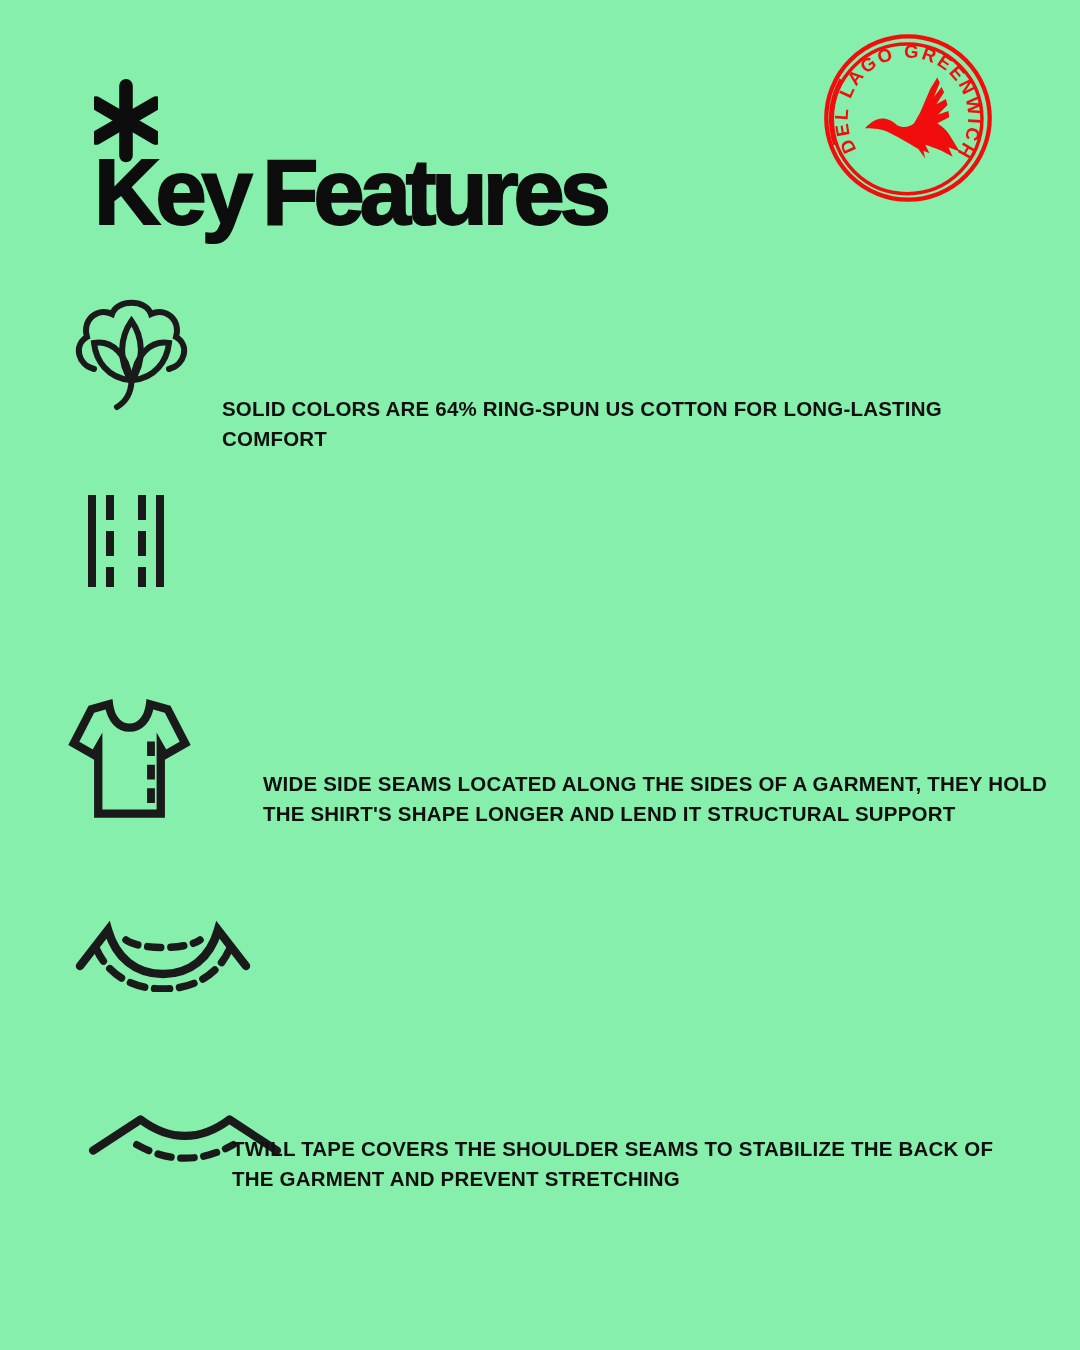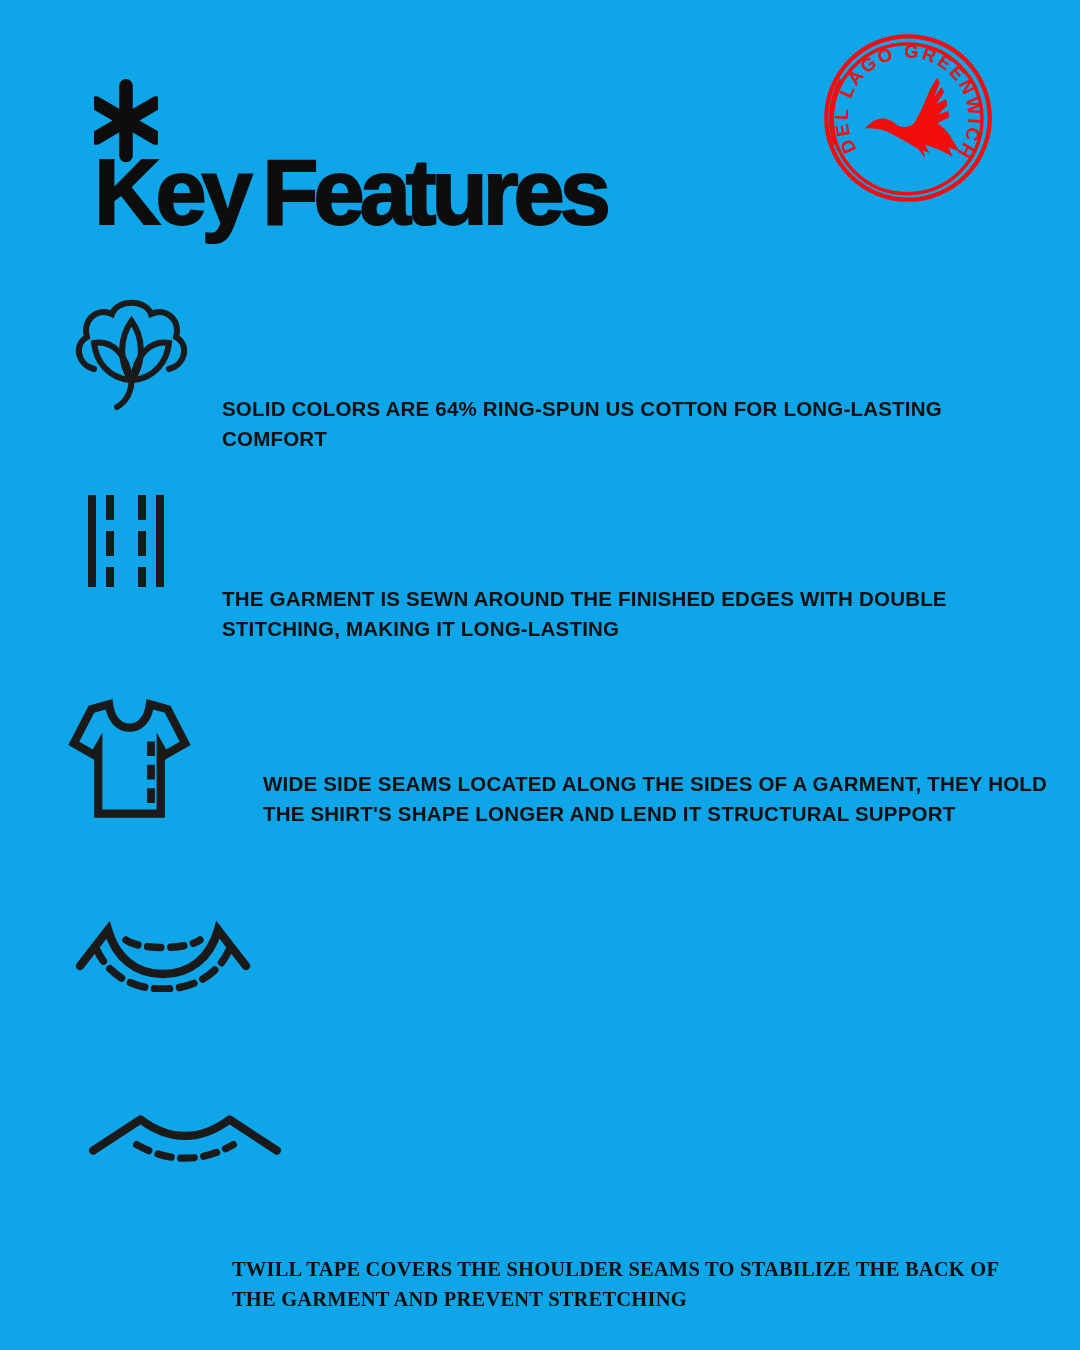--- a/index.html
+++ b/index.html
@@ -1,19 +1,19 @@
 <!DOCTYPE html>
 <html><head>
 <meta charset="utf-8">
 <style>
   html,body{margin:0;padding:0;background:#cfcfcd;}
   .page{
     position:relative;
     width:1080px;height:1350px;
-    background:#0ea5e9;
+    background:#86efac;
     overflow:hidden;
     font-family:"Liberation Sans",sans-serif;
     color:#0f0f0f;
   }
   .asterisk{position:absolute;left:94px;top:76px;width:64px;height:86px;}
   .page-title{
     position:absolute;left:94px;top:146px;margin:0;
     font-size:92px;font-weight:700;line-height:1;
     letter-spacing:-5px;word-spacing:-6px;
     color:#0d0d0d;
@@ -34,21 +34,21 @@
   .icon-shoulder {left:84px;  top:1106px; width:202px; height:58px;}
   .feature-text{
     position:absolute;margin:0;
     font-size:20.5px;font-weight:700;line-height:30px;
     letter-spacing:0.2px;color:#101010;
   }
   .text-1{left:222px;top:394px;width:760px;}
   .text-2{left:222px;top:584px;width:765px;}
   .text-3{left:235px;top:769px;width:820px;margin-left:28px;}
   .text-4{left:250px;top:979px;width:780px;}
-  .text-5{left:232px;top:1254px;width:790px;font-family:Liberation Serif, serif;}
+  .text-5{left:232px;top:1134px;width:790px;}
 </style>
 </head>
 <body>
 
 <div class="page">
 
   <div class="asterisk">
     <svg viewBox="0 0 66 92" fill="none" stroke="#0d0d0d" stroke-width="14" stroke-linecap="round">
       <line x1="33" y1="10" x2="33" y2="82"></line>
       <line x1="2" y1="28" x2="64" y2="64"></line>
@@ -102,21 +102,20 @@
   <p class="feature-text text-1">SOLID COLORS ARE 64% RING-SPUN US COTTON FOR LONG-LASTING COMFORT</p>
 
   <div class="icon icon-stitch">
     <svg viewBox="0 0 78 96" stroke="#1a1a1a" stroke-width="8">
       <line x1="5" y1="2" x2="5" y2="94"></line>
       <line x1="23" y1="2" x2="23" y2="94" stroke-dasharray="25 11"></line>
       <line x1="55" y1="2" x2="55" y2="94" stroke-dasharray="25 11"></line>
       <line x1="73" y1="2" x2="73" y2="94"></line>
     </svg>
   </div>
-  <p class="feature-text text-2">THE GARMENT IS SEWN AROUND THE FINISHED EDGES WITH DOUBLE STITCHING, MAKING IT LONG-LASTING</p>
 
   <div class="icon icon-tshirt">
     <svg viewBox="0 0 130 134" fill="none" stroke="#1a1a1a" stroke-width="8.5">
       <path d="M 44 12 C 46 28 55 36 65 36 C 75 36 84 28 86 12 L 104 17 L 122 52 L 101 64 L 97 57 L 97 124 L 33 124 L 33 57 L 29 64 L 8 52 L 26 17 Z"></path>
       <line x1="87" y1="50" x2="87" y2="120" stroke-width="8" stroke-dasharray="15 9"></line>
     </svg>
   </div>
   <p class="feature-text text-3">WIDE SIDE SEAMS LOCATED ALONG THE SIDES OF A GARMENT, THEY HOLD THE SHIRT'S SHAPE LONGER AND LEND IT STRUCTURAL SUPPORT</p>
 
   <div class="icon icon-collar">

